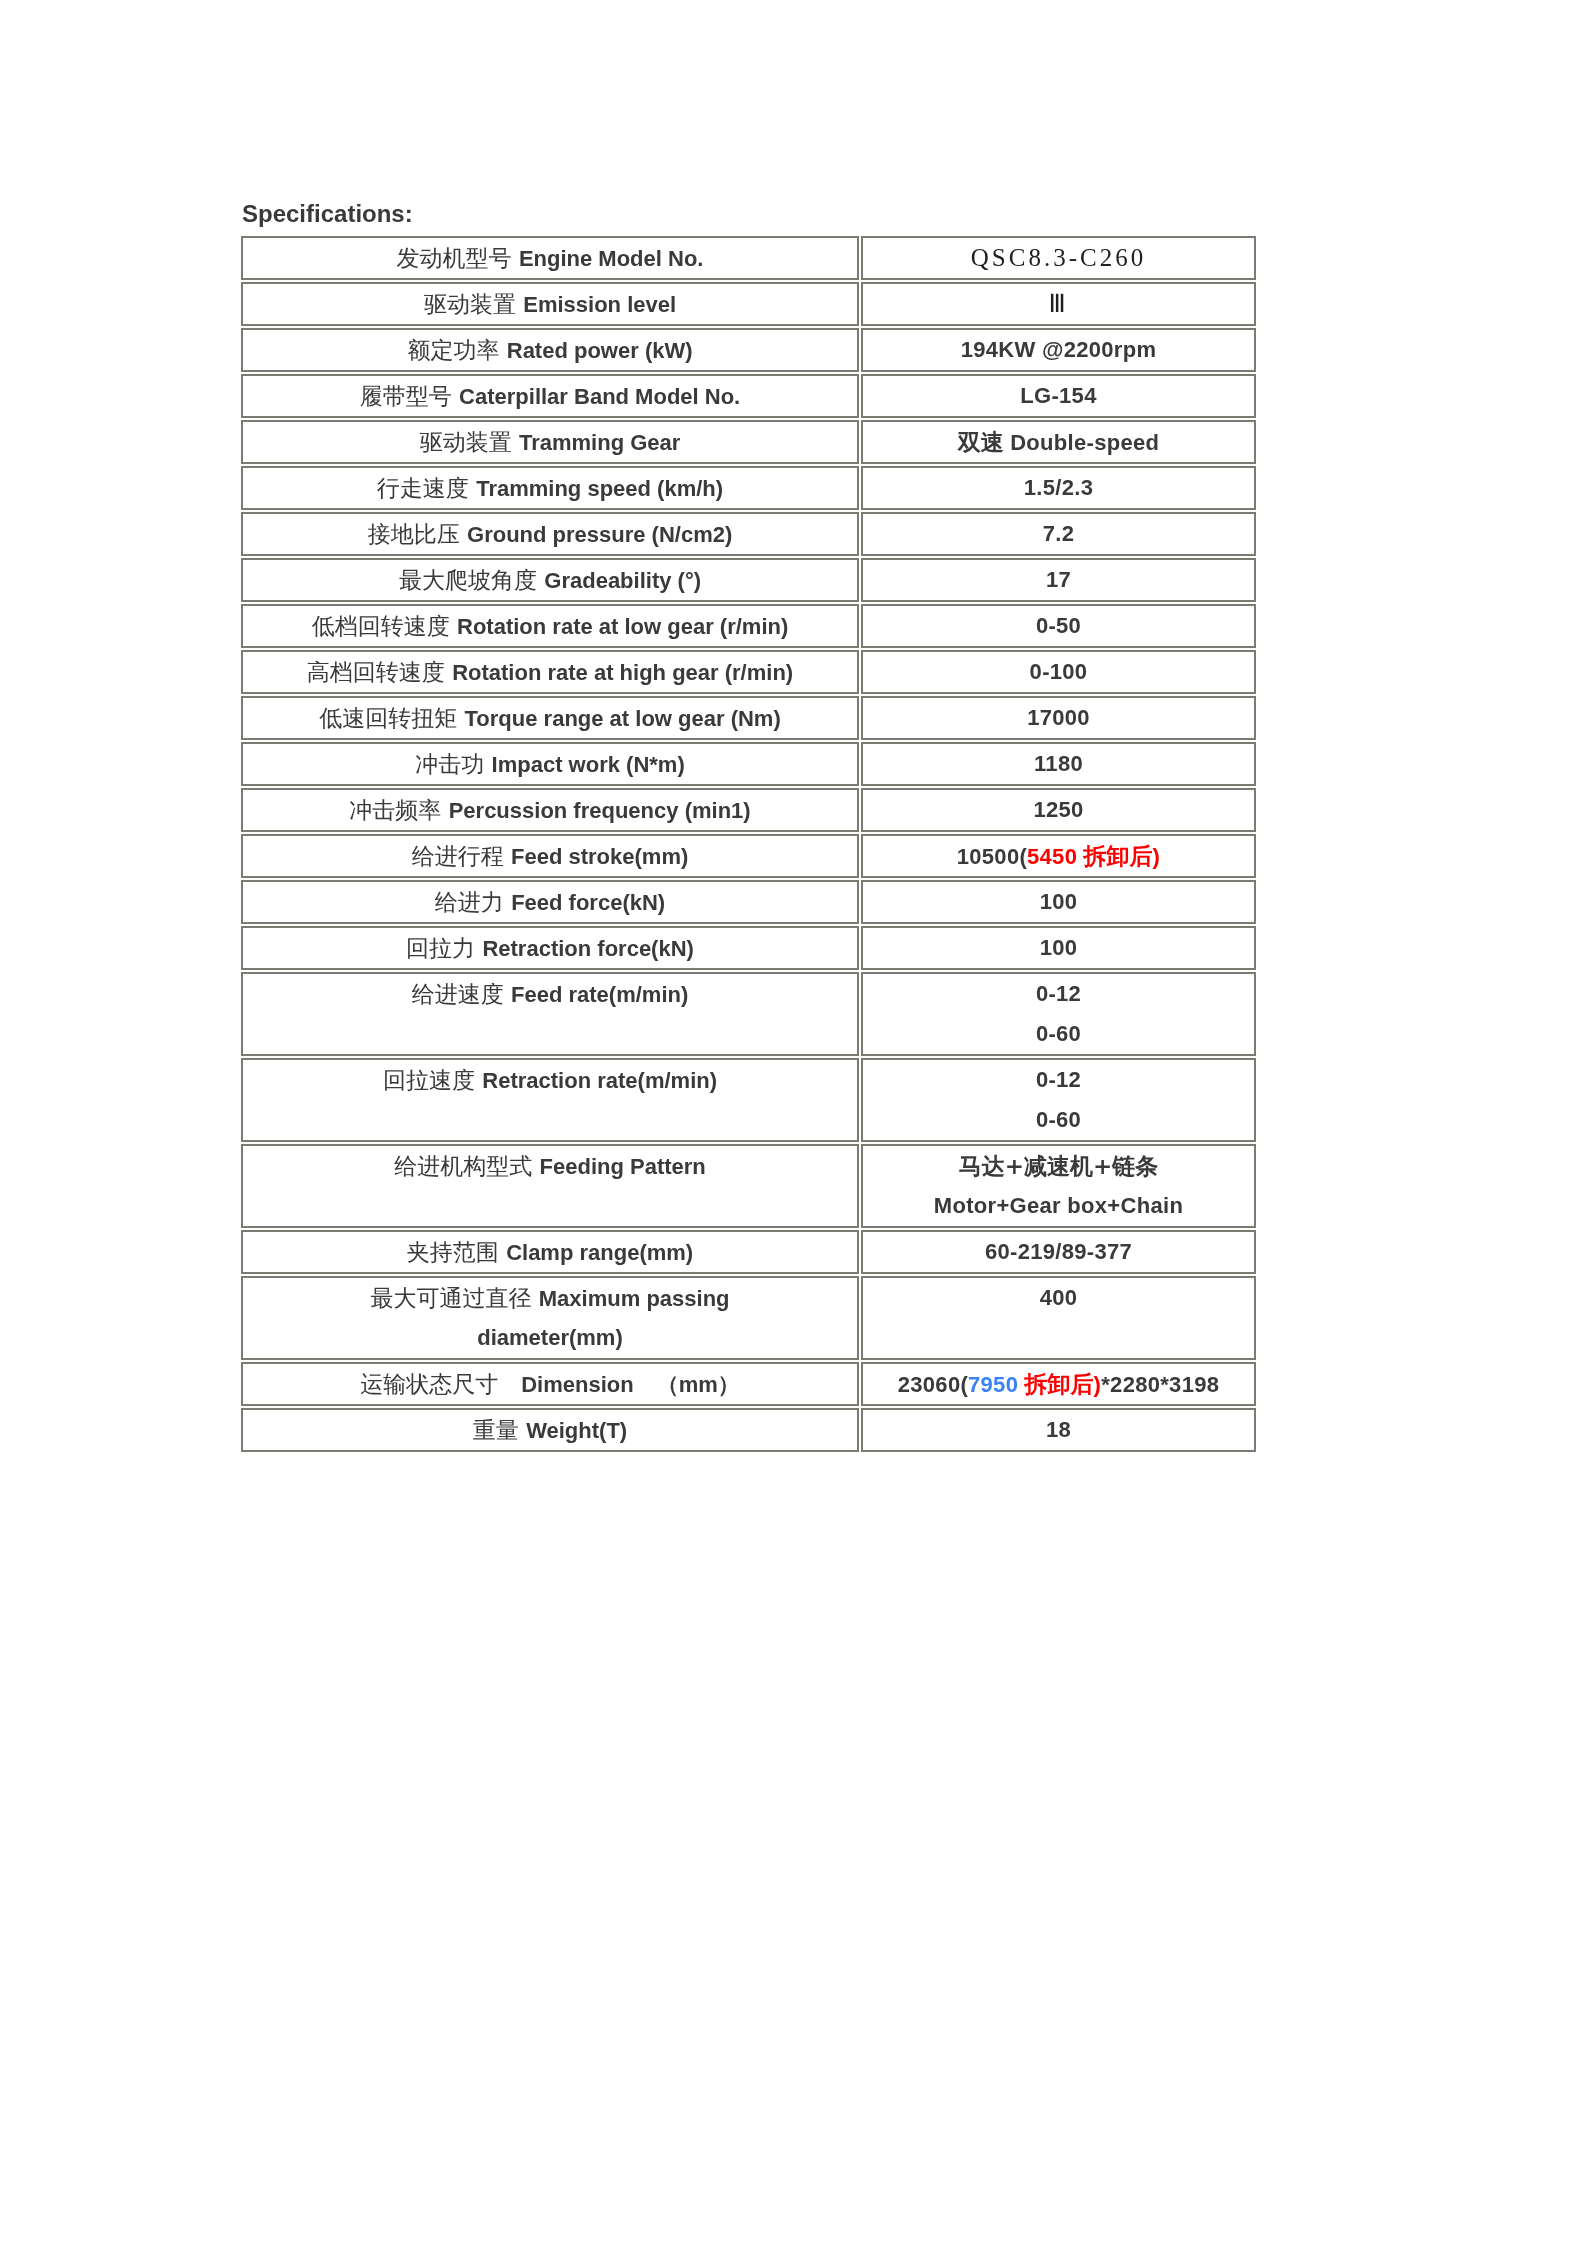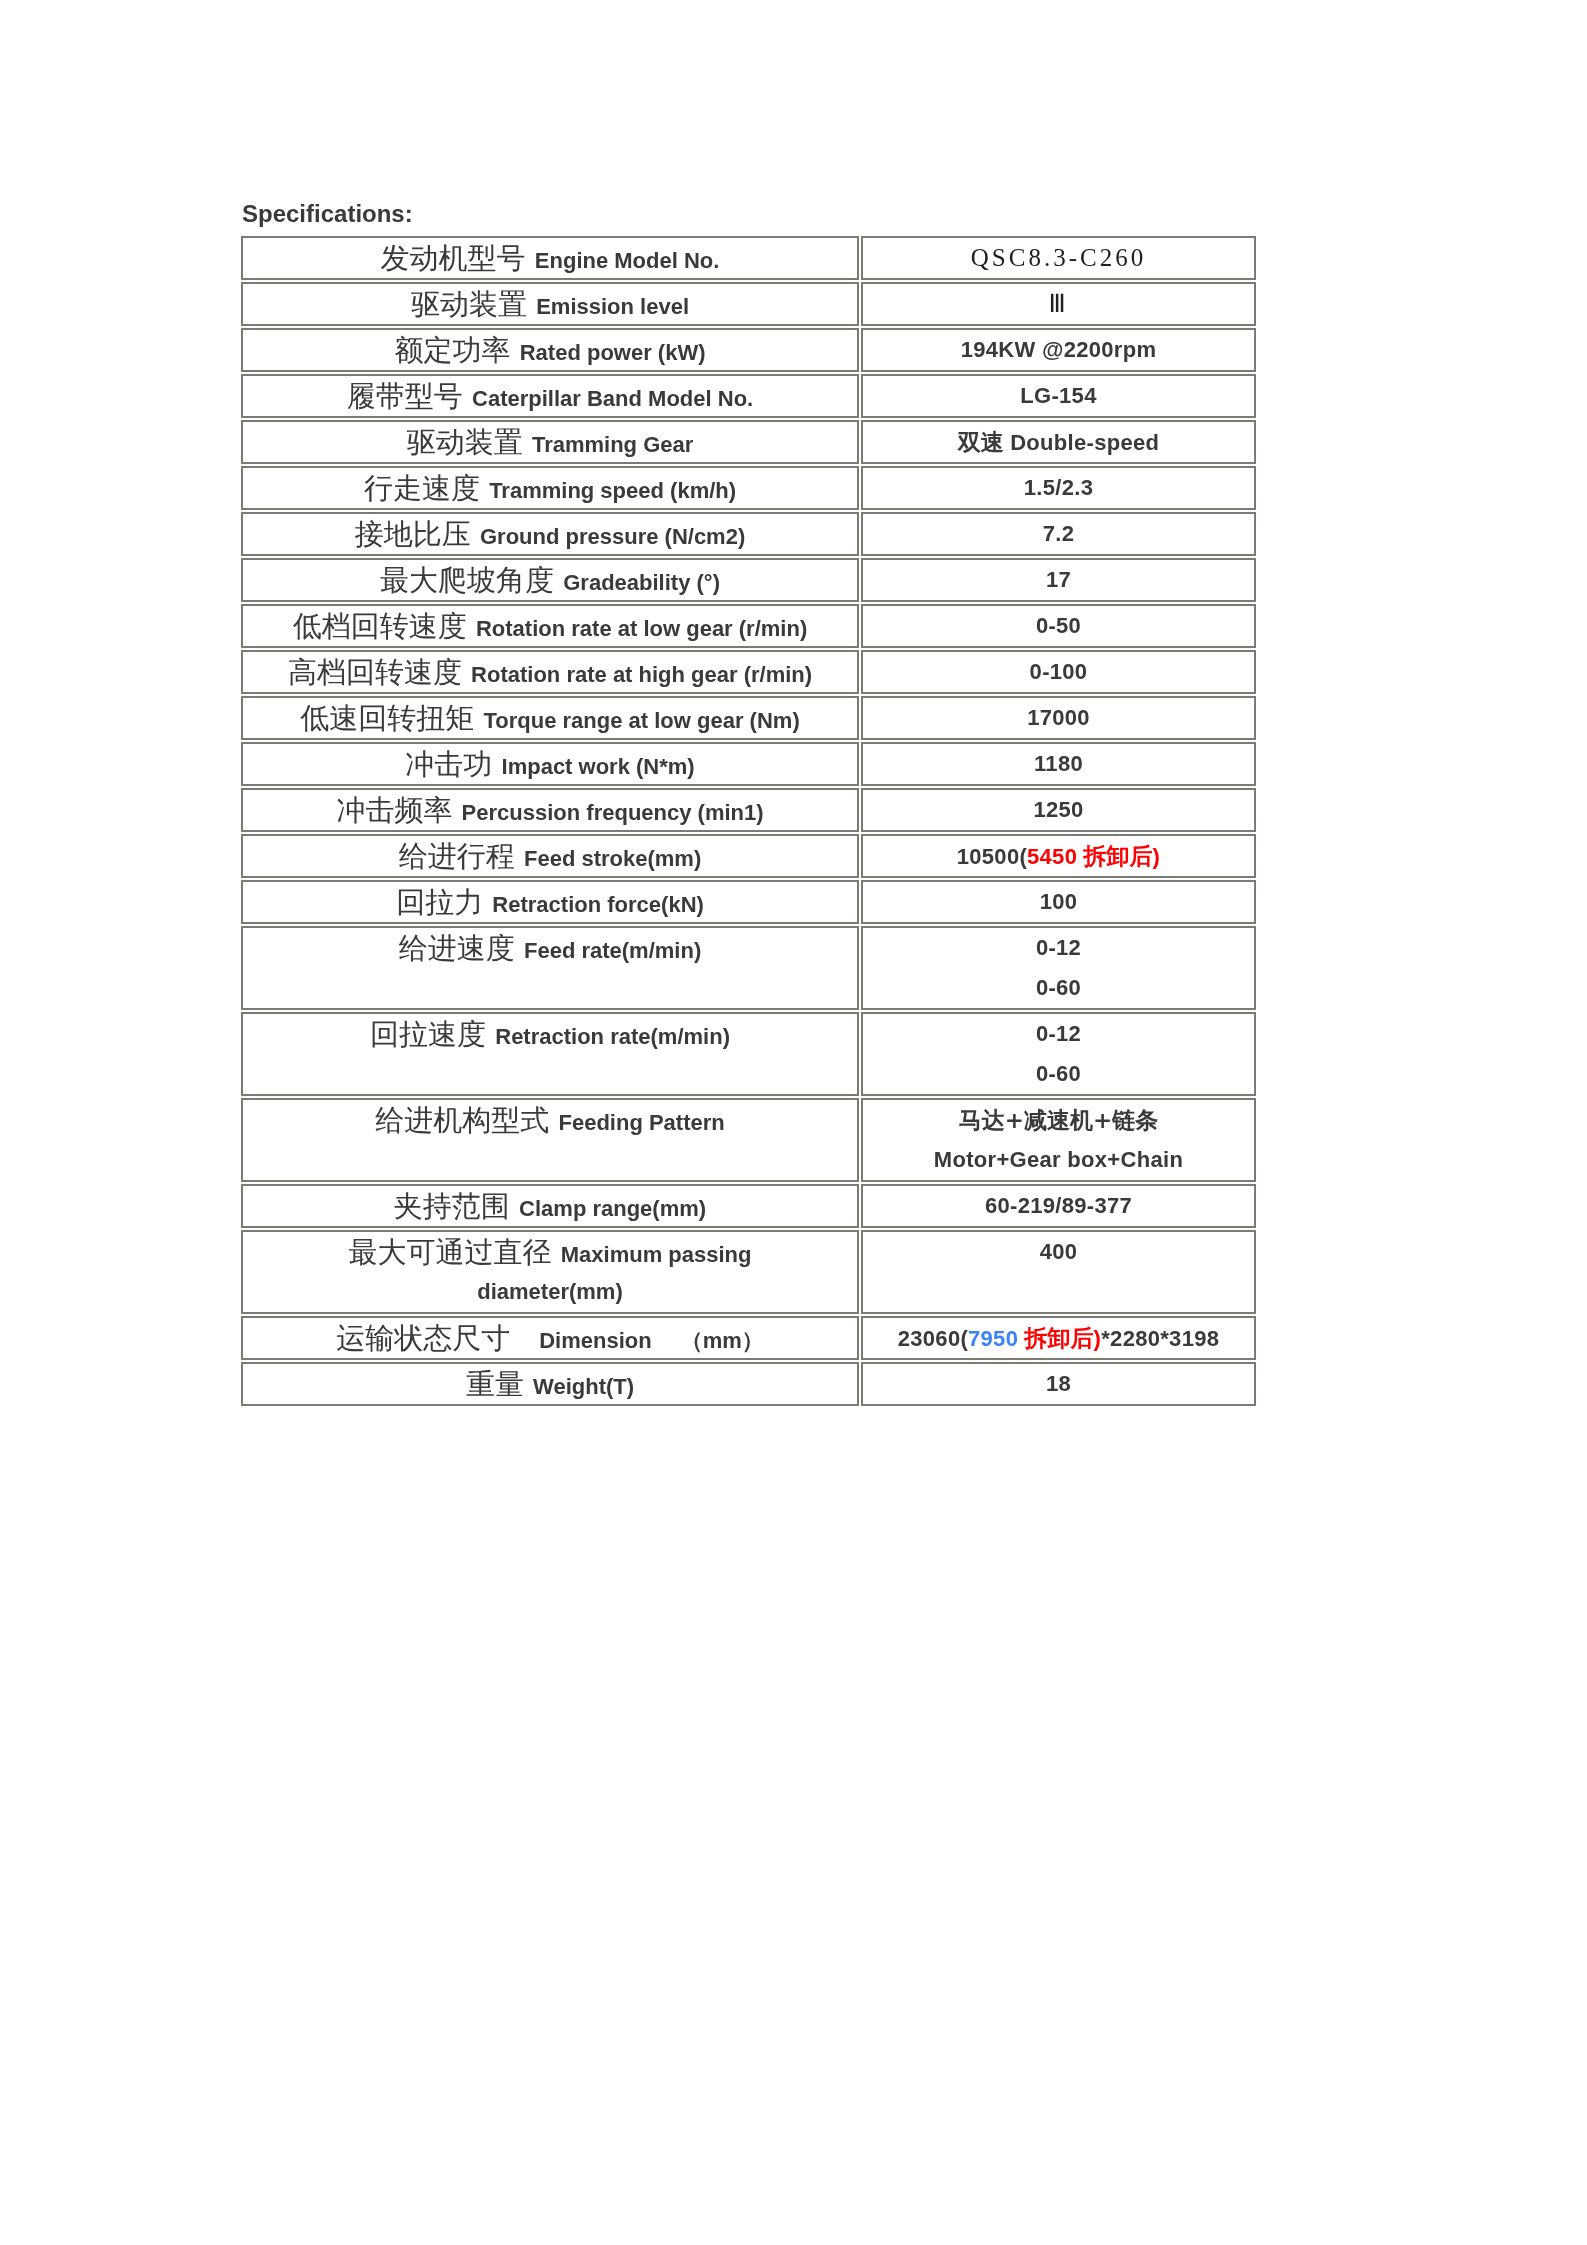--- a/index.html
+++ b/index.html
@@ -44,21 +44,21 @@
   td.tall{height:84px;}
   .ln{
     height:40px;
     line-height:40px;
     white-space:nowrap;
   }
   .seg{color:var(--text);}
   .f-zh{
     font-family:"DejaVu Serif",serif;
     font-weight:normal;
-    font-size:29px;
+    font-size:23px;
   }
   .f-zhb{
     font-family:"DejaVu Serif",serif;
     font-weight:bold;
     font-size:23px;
   }
   .f-en{
     font-family:"Liberation Sans",sans-serif;
     font-weight:bold;
     font-size:22px;
@@ -196,20 +196,28 @@
       <tr>
         <td>
           <div class="ln"><span class="seg f-zh">给进行程 </span><span class="seg f-en">Feed stroke(mm)</span></div>
         </td>
         <td>
           <div class="ln"><span class="seg f-num">10500(</span><span class="seg f-num" style="color: rgb(255, 0, 0);">5450 </span><span class="seg f-zhb" style="color: rgb(255, 0, 0);">拆卸后</span><span class="seg f-num" style="color: rgb(255, 0, 0);">)</span></div>
         </td>
       </tr>
       <tr>
         <td>
+          <div class="ln"><span class="seg f-zh">给进力 </span><span class="seg f-en">Feed force(kN)</span></div>
+        </td>
+        <td>
+          <div class="ln"><span class="seg f-num">100</span></div>
+        </td>
+      </tr>
+      <tr>
+        <td>
           <div class="ln"><span class="seg f-zh">回拉力 </span><span class="seg f-en">Retraction force(kN)</span></div>
         </td>
         <td>
           <div class="ln"><span class="seg f-num">100</span></div>
         </td>
       </tr>
       <tr>
         <td class="tall">
           <div class="ln"><span class="seg f-zh">给进速度 </span><span class="seg f-en">Feed rate(m/min)</span></div>
         </td>

